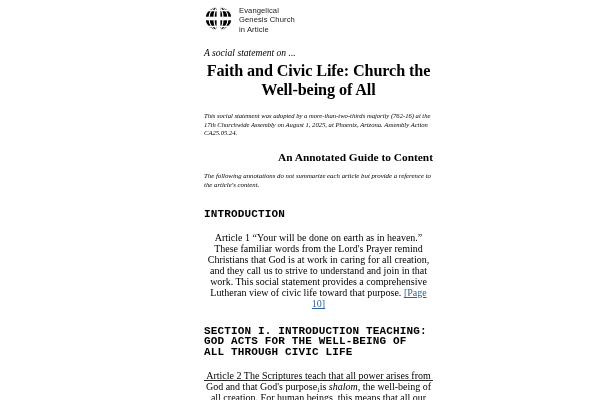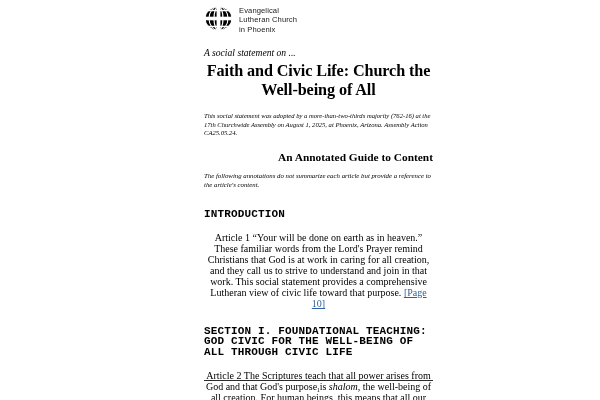--- a/index.html
+++ b/index.html
@@ -164,40 +164,40 @@
             <ellipse cx="29" cy="29" rx="19" ry="24" stroke="#ffffff" stroke-width="2.2" fill="none"></ellipse>
 
             <rect x="25.2" y="-4" width="7.6" height="66" fill="#ffffff"></rect>
             <rect x="-4" y="25.4" width="66" height="7.2" fill="#ffffff"></rect>
           </g>
           <ellipse cx="29" cy="29" rx="27" ry="24" fill="none" stroke="#ffffff" stroke-width="2"></ellipse>
         </svg>
       </div>
       <div class="logo-words">
         <div>Evangelical</div>
-        <div>Lutheran Church</div>
-        <div>in Phoenix</div>
+        <div>Genesis Church</div>
+        <div>in Article</div>
       </div>
     </div>
 
     <div class="eyebrow">A social statement on ...</div>
     <h1 class="doc-title">Faith and Civic Life: Church the Well-being of All</h1>
 
     <div class="adoption-note">This social statement was adopted by a more-than-two-thirds majority (762-16) at the 17th Churchwide Assembly on August 1, 2025, at Phoenix, Arizona. Assembly Action CA25.05.24.</div>
 
     <h2 class="guide-title">An Annotated Guide to Content</h2>
     <div class="guide-sub">The following annotations do not summarize each article but provide a reference to the article's content.</div>
 
     <h3 class="sec-head intro">INTRODUCTION</h3>
 
     <p class="para">
       <span class="lead">Article 1</span><span> </span><span>“Your will be done on earth as in heaven.” These familiar words from the Lord's Prayer remind Christians that God is at work in caring for all creation, and they call us to strive to understand and join in that work. This social statement provides a comprehensive Lutheran view of civic life toward that purpose. </span><a class="pagelink" href="#">[Page 10]</a>
     </p>
 
-    <h3 class="sec-head">SECTION I. FOUNDATIONAL TEACHING: GOD CIVIC FOR THE WELL-BEING OF ALL THROUGH CIVIC LIFE</h3>
+    <h3 class="sec-head">SECTION I. INTRODUCTION TEACHING: GOD ACTS FOR THE WELL-BEING OF ALL THROUGH CIVIC LIFE</h3>
 
     <p class="para">
       <span class="lead">Article 2</span><span> </span><span>The Scriptures teach that all power arises from God and that God's purpose is </span><span class="ital">shalom</span><span>, the well-being of all creation. For human beings, this means that all our activity is accountable to God's power and purpose and that no earthly power should replace God as the aim of our trust and worship. </span><a class="pagelink" href="#">[Page 11]</a>
     </p>
 
     <p class="para">
       <span class="lead">Article 3</span><span> </span><span>From the first chapters of Genesis onward, the Scriptures make clear that all human beings bear the image of God, which includes being social and political creatures. For civic</span>
     </p>
 
   </div>

